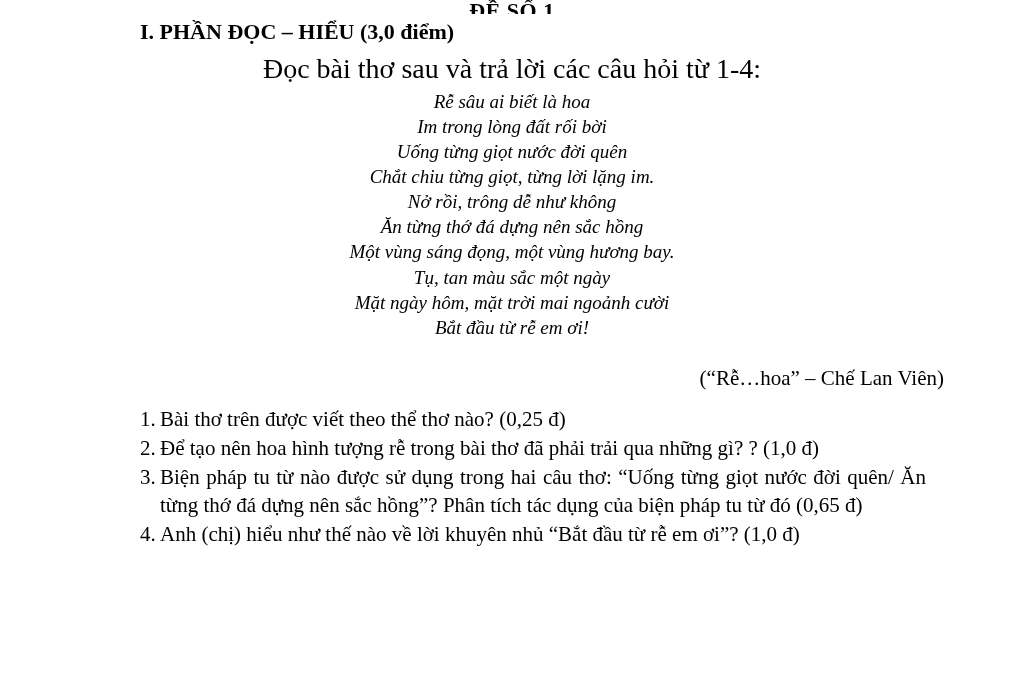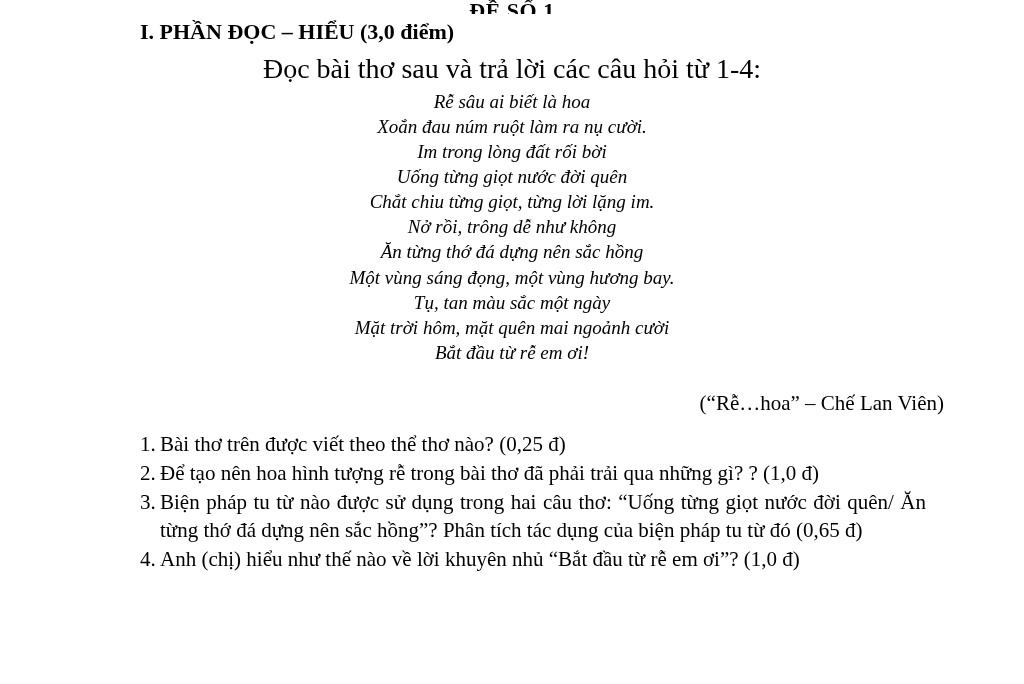--- a/index.html
+++ b/index.html
@@ -91,29 +91,28 @@
 <div class="page">
 
   <div class="doc-title">ĐỀ SỐ 1</div>
 
   <div class="section-heading">I. PHẦN ĐỌC – HIỂU (3,0 điểm)</div>
 
   <div class="instruction">Đọc bài thơ sau và trả lời các câu hỏi từ 1-4:</div>
 
   <div class="poem">
     <div class="poem-line">Rễ sâu ai biết là hoa</div>
-    <div class="poem-line">Xoắn đau núm ruột làm ra nụ cười.</div>
     <div class="poem-line">Im trong lòng đất rối bời</div>
     <div class="poem-line">Uống từng giọt nước đời quên</div>
     <div class="poem-line">Chắt chiu từng giọt, từng lời lặng im.</div>
     <div class="poem-line">Nở rồi, trông dễ như không</div>
     <div class="poem-line">Ăn từng thớ đá dựng nên sắc hồng</div>
     <div class="poem-line">Một vùng sáng đọng, một vùng hương bay.</div>
     <div class="poem-line">Tụ, tan màu sắc một ngày</div>
-    <div class="poem-line">Mặt trời hôm, mặt quên mai ngoảnh cười</div>
+    <div class="poem-line">Mặt ngày hôm, mặt trời mai ngoảnh cười</div>
     <div class="poem-line">Bắt đầu từ rễ em ơi!</div>
   </div>
 
   <div class="attribution">(“Rễ…hoa” – Chế Lan Viên)</div>
 
   <div class="questions">
     <div class="q-item q1">
       <span class="q-num">1.</span>
       <span class="q-text">Bài thơ trên được viết theo thể thơ nào? (0,25 đ)</span>
     </div>

